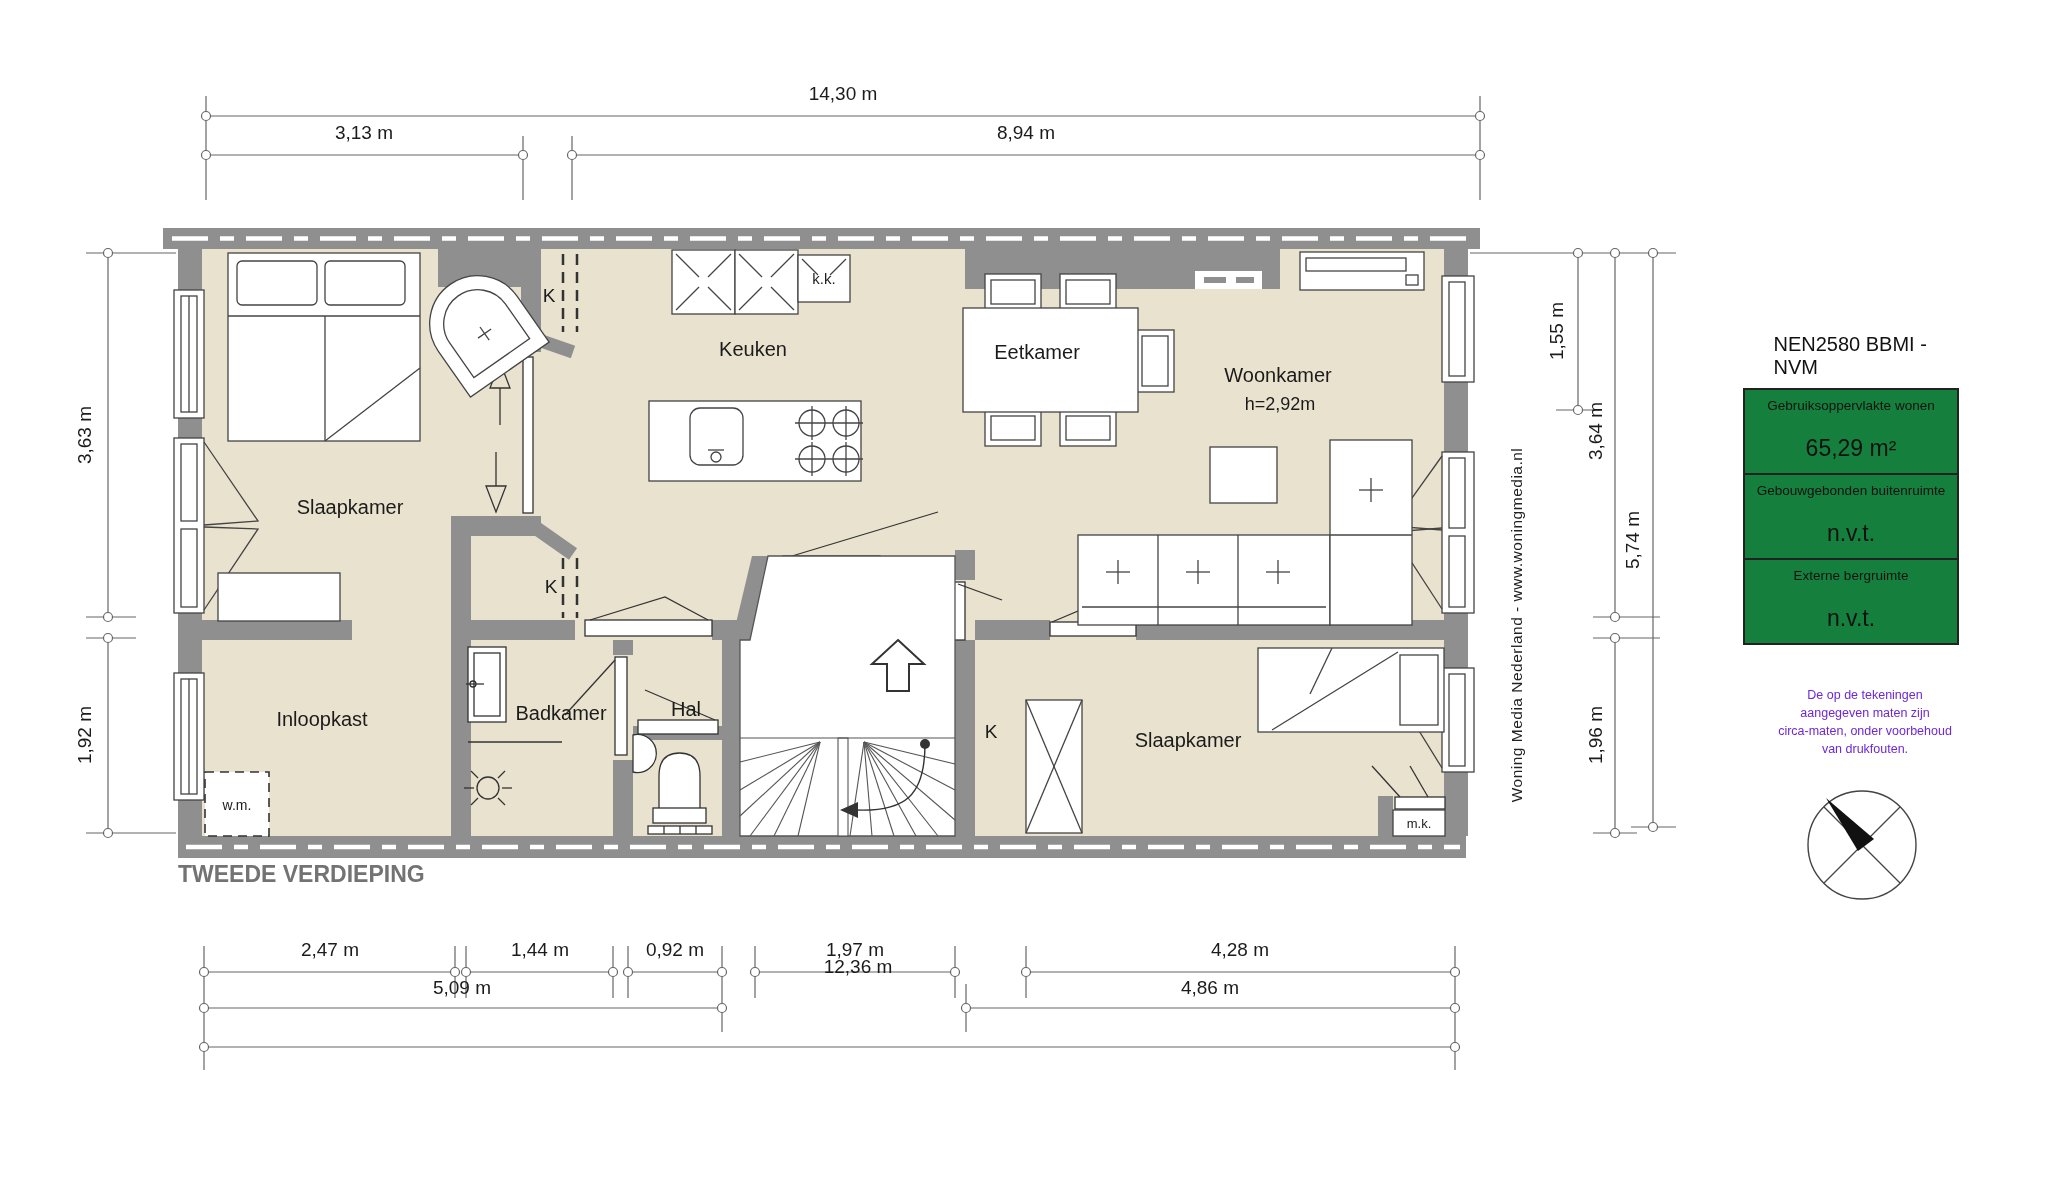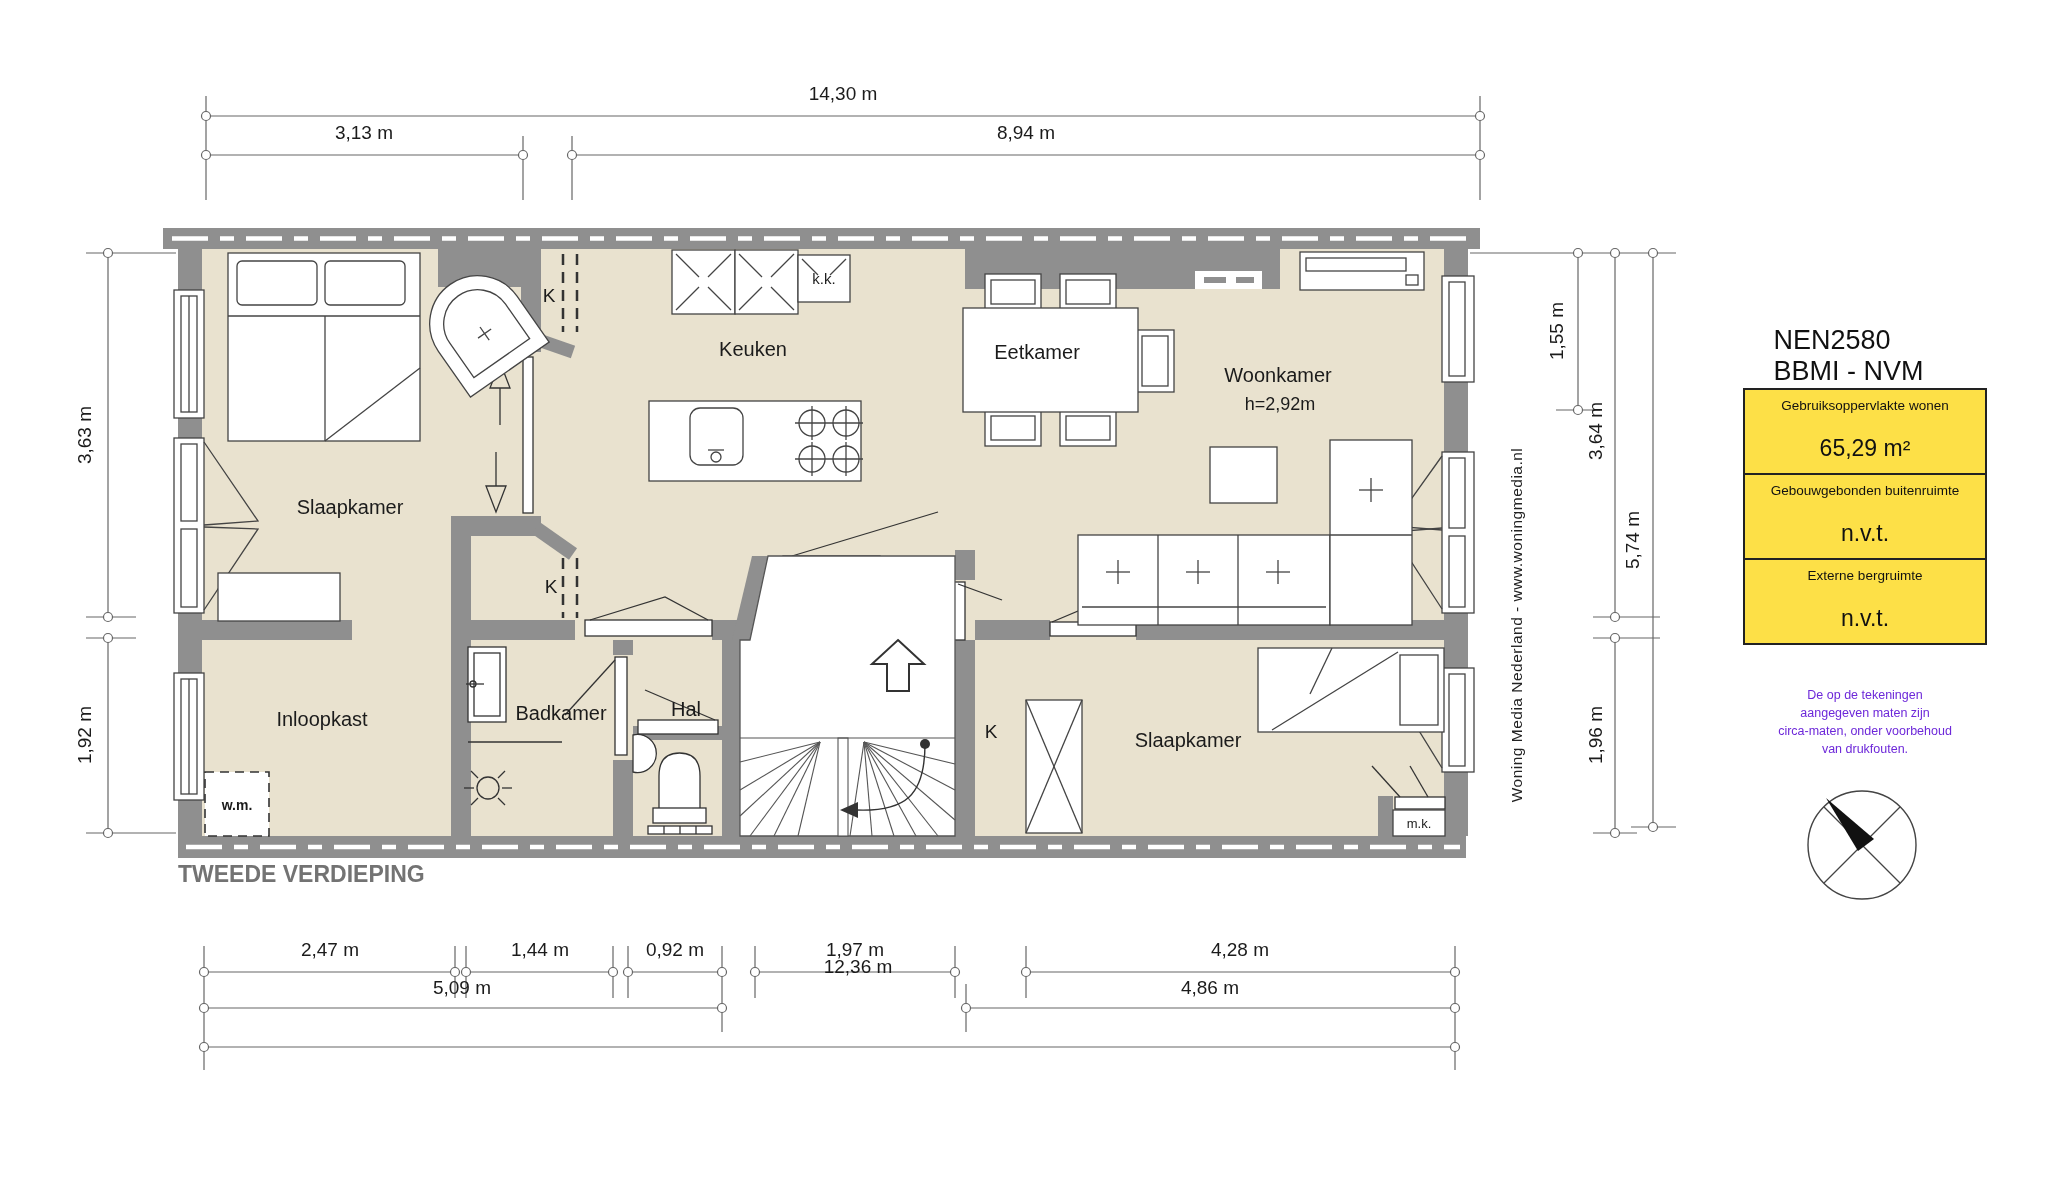--- a/index.html
+++ b/index.html
@@ -3,27 +3,27 @@
 <meta charset="utf-8">
 <style>
   html,body{margin:0;padding:0;background:#fff;}
   .canvas{position:relative;width:2048px;height:1179px;background:#fff;
           font-family:"Liberation Sans",sans-serif;overflow:hidden;}
   svg.plan{position:absolute;left:0;top:0;}
   .lbl{position:absolute;transform:translate(-50%,-50%);white-space:nowrap;color:#1b1b1b;}
   .lbl.rot{transform:translate(-50%,-50%) rotate(-90deg);}
   .room{font-size:20px;}
   .dim{font-size:19px;}
-  .tiny{font-size:14px;font-weight:bold;}
+  .tiny{font-size:14px;}
   .kmark{font-size:19px;}
   .floor-title{position:absolute;left:178px;top:861px;font-weight:bold;font-size:23px;color:#737373;}
   .nen-title{position:absolute;left:1865px;top:356px;transform:translate(-50%,-50%);
-             font-size:27px;color:#111;}
-  .nen-box{position:absolute;left:1743px;top:388px;width:244px;border:2px solid #222;
-           background:#fde047;box-sizing:border-box;}
+             font-size:20px;color:#111;}
+  .nen-box{position:absolute;left:1743px;top:388px;width:216px;border:2px solid #222;
+           background:#15803d;box-sizing:border-box;}
   .nen-row{border-top:2px solid #222;text-align:center;padding:8px 4px 11px;}
   .nen-row:first-child{border-top:none;}
   .nen-label{font-size:13.5px;color:#111;}
   .nen-value{font-size:23px;color:#111;margin-top:22px;}
   .disclaimer{position:absolute;left:1865px;top:722px;transform:translate(-50%,-50%);
               text-align:center;font-size:12.5px;line-height:18px;color:#6d28d9;}
   .watermark{position:absolute;left:1517px;top:625px;
              transform:translate(-50%,-50%) rotate(-90deg);
              font-size:15.5px;letter-spacing:.5px;color:#222;}
 </style>

